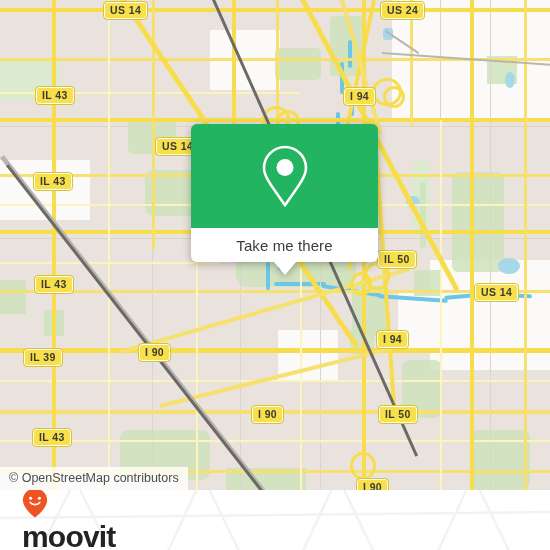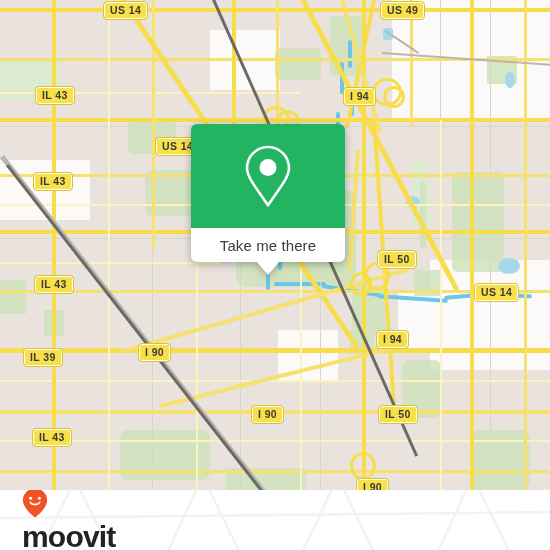--- a/index.html
+++ b/index.html
@@ -52,21 +52,21 @@
     position:absolute;
     color:#4a4a48;
     font-size:15px;
     letter-spacing:.2px;
     text-shadow:0 0 3px #fff,0 0 3px #fff,0 0 2px #fff,1px 1px 2px #fff;
     white-space:nowrap;
   }
 
   
   #popup{
-    position:absolute;left:191px;top:124px;width:154px;
+    position:absolute;left:191px;top:124px;width:187px;
     filter:drop-shadow(0 2px 4px rgba(0,0,0,.30));
   }
   #popup-head{
     background:#22b461;
     height:104px;
     border-radius:6px 6px 0 0;
     display:flex;align-items:center;justify-content:center;
   }
   #popup-foot{
     background:#ffffff;
@@ -228,21 +228,21 @@
     <div style="position:absolute;left:276px;top:110px;width:18px;height:18px;border:3px solid #f7dd4c;border-radius:50%;"></div>
     <div style="position:absolute;left:350px;top:452px;width:20px;height:22px;border:3px solid #f7dd4c;border-radius:50%;"></div>
 
     <div class="rail light" style="left:0;top:158px;width:5px;height:430px;transform:rotate(-38deg);"></div>
     <div class="rail" style="left:6px;top:166px;width:3px;height:430px;transform:rotate(-38deg);"></div>
     <div class="rail" style="left:212px;top:0;width:3px;height:500px;transform:rotate(-24deg);"></div>
     <div class="rail light" style="left:382px;top:52px;width:170px;height:2px;transform:rotate(4deg);"></div>
     <div class="rail light" style="left:386px;top:30px;width:40px;height:2px;transform:rotate(34deg);"></div>
 
     <div class="shield" style="left:104px;top:2px;">US 14</div>
-    <div class="shield" style="left:381px;top:2px;">US 49</div>
+    <div class="shield" style="left:381px;top:2px;">US 24</div>
     <div class="shield" style="left:36px;top:87px;">IL 43</div>
     <div class="shield" style="left:344px;top:88px;">I 94</div>
     <div class="shield" style="left:156px;top:138px;">US 14</div>
     <div class="shield" style="left:34px;top:173px;">IL 43</div>
     <div class="shield" style="left:378px;top:251px;">IL 50</div>
     <div class="shield" style="left:35px;top:276px;">IL 43</div>
     <div class="shield" style="left:475px;top:284px;">US 14</div>
     <div class="shield" style="left:377px;top:331px;">I 94</div>
     <div class="shield" style="left:139px;top:344px;">I 90</div>
     <div class="shield" style="left:24px;top:349px;">IL 39</div>
@@ -260,20 +260,21 @@
             <circle cx="26" cy="24.5" r="8.5" fill="#ffffff"></circle>
           </svg>
         </span>
       </div>
       <div id="popup-foot">
         <span>Take me there</span>
       </div>
       <div id="popup-tip"></div>
     </div>
 
+    <div id="attrib">© OpenStreetMap contributors</div>
 
   </div>
 
   <div id="footer">
     <svg id="footer-watermark" viewBox="0 0 550 120" preserveAspectRatio="none">
       <g stroke="#e9e9e9" stroke-width="2.5" fill="none">
         <path d="M20 130 L90 -10"></path>
         <path d="M60 -10 L130 130"></path>
         <path d="M150 130 L215 -10"></path>
         <path d="M190 -10 L258 130"></path>

